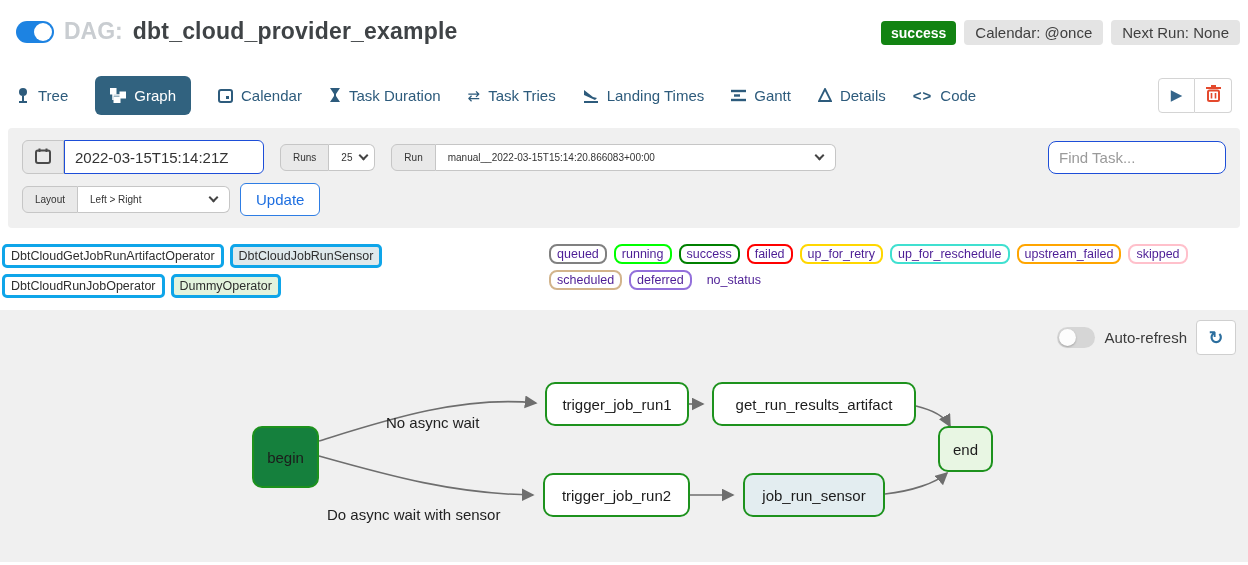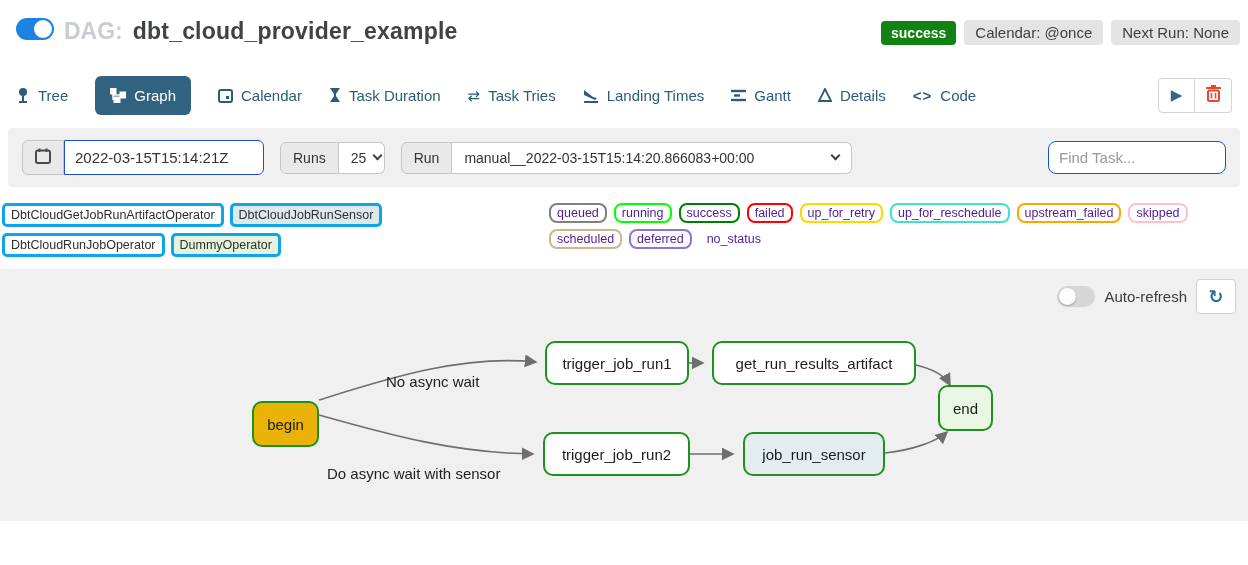--- a/index.html
+++ b/index.html
@@ -1,21 +1,21 @@
 <!DOCTYPE html>
 <html><head>
 <meta charset="utf-8">
 <style>
   * { box-sizing: border-box; margin: 0; padding: 0; }
   html,body { width: 1248px; height: 565px; overflow: hidden; background:#fff;
     font-family: "Liberation Sans", sans-serif; color:#3c3c3c; }
 
   
   .header { position: relative; padding: 18px 16px 0 16px; height: 66px; }
-  .title-line { display: flex; align-items: flex-start; gap: 10px; }
+  .title-line { display: flex; align-items: center; gap: 10px; }
   .switch { width: 38px; height: 22px; border-radius: 11px; background:#1d83e2; position: relative; flex:0 0 auto; cursor:pointer; }
   .switch .knob { position:absolute; top:2px; right:2px; width:18px; height:18px; border-radius:50%; background:#fff; }
   .dag-prefix { font-size: 23px; font-weight: bold; color:#c9cdd1; }
   .dag-title  { font-size: 23px; font-weight: bold; color:#3f4346; letter-spacing:.2px; }
   .header-badges { position:absolute; right:8px; top:20px; display:flex; gap:8px; align-items:center; }
   .badge-success { background:#128312; color:#fff; font-size:14px; font-weight:bold; padding:4px 10px; border-radius:4px; }
   .badge-gray { background:#e4e4e4; color:#3f3f3f; font-size:15px; padding:4px 11px; border-radius:4px; }
 
   
   .tabbar { display:flex; align-items:center; gap:27px; padding: 0 16px; height:46px; margin-top:6px; }
@@ -29,21 +29,21 @@
   .act-btn { width:37px; height:35px; background:#fff; border:1px solid #d4d4d4; display:flex; align-items:center; justify-content:center; cursor:pointer; }
   .act-btn.play { border-radius:4px 0 0 4px; color:#35658a; font-size:15px; }
   .act-btn.trash { border-radius:0 4px 4px 0; border-left:none; }
 
   
   .filter-panel { margin: 10px 8px 0 8px; background:#f0f0f0; border-radius:4px; padding: 12px 14px; }
   .frow { display:flex; align-items:center; }
   .frow + .frow { margin-top:9px; }
   .grp { display:flex; }
   .grp + .grp { margin-left:16px; }
-  .seg { border:1px solid #c6c6c6; background:#e9e9e9; padding:7px 12px; font-size:14px; color:#333;
+  .seg { border:1px solid #c6c6c6; background:#e9e9e9; padding:7px 12px; font-size:10px; color:#333;
          display:flex; align-items:center; gap:8px; }
   .seg + .seg { border-left:none; }
   .seg:first-child { border-radius:6px 0 0 6px; }
   .seg:last-child { border-radius:0 6px 6px 0; }
   .seg.white { background:#fff; }
   .seg.select { cursor:pointer; }
   .chev { width:7px; height:7px; border-right:2px solid #444; border-bottom:2px solid #444;
           transform: rotate(45deg); margin-top:-4px; flex:0 0 auto; }
   input.txt { border:1px solid #1d4ed8; background:#fff; font-size:15px; color:#333; padding:7px 10px;
               font-family:"Liberation Sans",sans-serif; outline:none; }
@@ -215,20 +215,30 @@
     </div>
     <div class="grp">
       <div class="seg">Run</div>
       <div class="seg white select run-val">
         <span>manual__2022-03-15T15:14:20.866083+00:00</span>
         <span class="chev"></span>
       </div>
     </div>
     <input class="txt find-input" placeholder="Find Task..." style="">
   </div>
+  <div class="frow">
+    <div class="grp">
+      <div class="seg">Layout</div>
+      <div class="seg white select layout-val">
+        <span>Left &gt; Right</span>
+        <span class="chev"></span>
+      </div>
+    </div>
+    <button class="btn-update">Update</button>
+  </div>
 </div>
 
 <div class="legend">
   <div class="op-legend" id="op-legend">
       <span class="op-badge" style="background: rgb(255, 255, 255);">DbtCloudGetJobRunArtifactOperator</span>
       <span class="op-badge" style="background: rgb(223, 233, 236);">DbtCloudJobRunSensor</span>
       <span class="op-badge" style="background: rgb(255, 255, 255);">DbtCloudRunJobOperator</span>
       <span class="op-badge" style="background: rgb(227, 243, 221);">DummyOperator</span>
     </div>
   <div class="status-legend" id="status-legend">
@@ -267,21 +277,21 @@
       <path d="M319,131 C380,112 460,85 536,93" marker-end="url(#arrow)"></path>
       <path d="M319,146 C390,166 455,184 533,185" marker-end="url(#arrow)"></path>
       <path d="M689,94 L703,94" marker-end="url(#arrow)"></path>
       <path d="M916,96 C933,100 945,107 950,116" marker-end="url(#arrow)"></path>
       <path d="M690,185 L733,185" marker-end="url(#arrow)"></path>
       <path d="M885,184 C912,181 936,173 947,163" marker-end="url(#arrow)"></path>
     </g>
   </svg>
 
   <div id="graph-nodes">
-      <div class="gnode" style="left: 252px; top: 116px; width: 67px; height: 46px; background: #eab308; border-color: rgb(29, 146, 29); margin-top: 16px;">begin</div>
+      <div class="gnode" style="left: 252px; top: 116px; width: 67px; height: 62px; background: #15803d; border-color: rgb(29, 146, 29);">begin</div>
       <div class="gnode" style="left: 545px; top: 72px; width: 144px; height: 44px; background: rgb(255, 255, 255); border-color: rgb(29, 146, 29);">trigger_job_run1</div>
       <div class="gnode" style="left: 712px; top: 72px; width: 204px; height: 44px; background: rgb(255, 255, 255); border-color: rgb(29, 146, 29);">get_run_results_artifact</div>
       <div class="gnode" style="left: 938px; top: 116px; width: 55px; height: 46px; background: rgb(232, 246, 227); border-color: rgb(29, 146, 29);">end</div>
       <div class="gnode" style="left: 543px; top: 163px; width: 147px; height: 44px; background: rgb(255, 255, 255); border-color: rgb(29, 146, 29);">trigger_job_run2</div>
       <div class="gnode" style="left: 743px; top: 163px; width: 142px; height: 44px; background: rgb(227, 237, 240); border-color: rgb(29, 146, 29);">job_run_sensor</div>
     </div>
 
   <div class="edge-label" id="edge-label-0">No async wait</div>
   <div class="edge-label" id="edge-label-1">Do async wait with sensor</div>
 </div>

